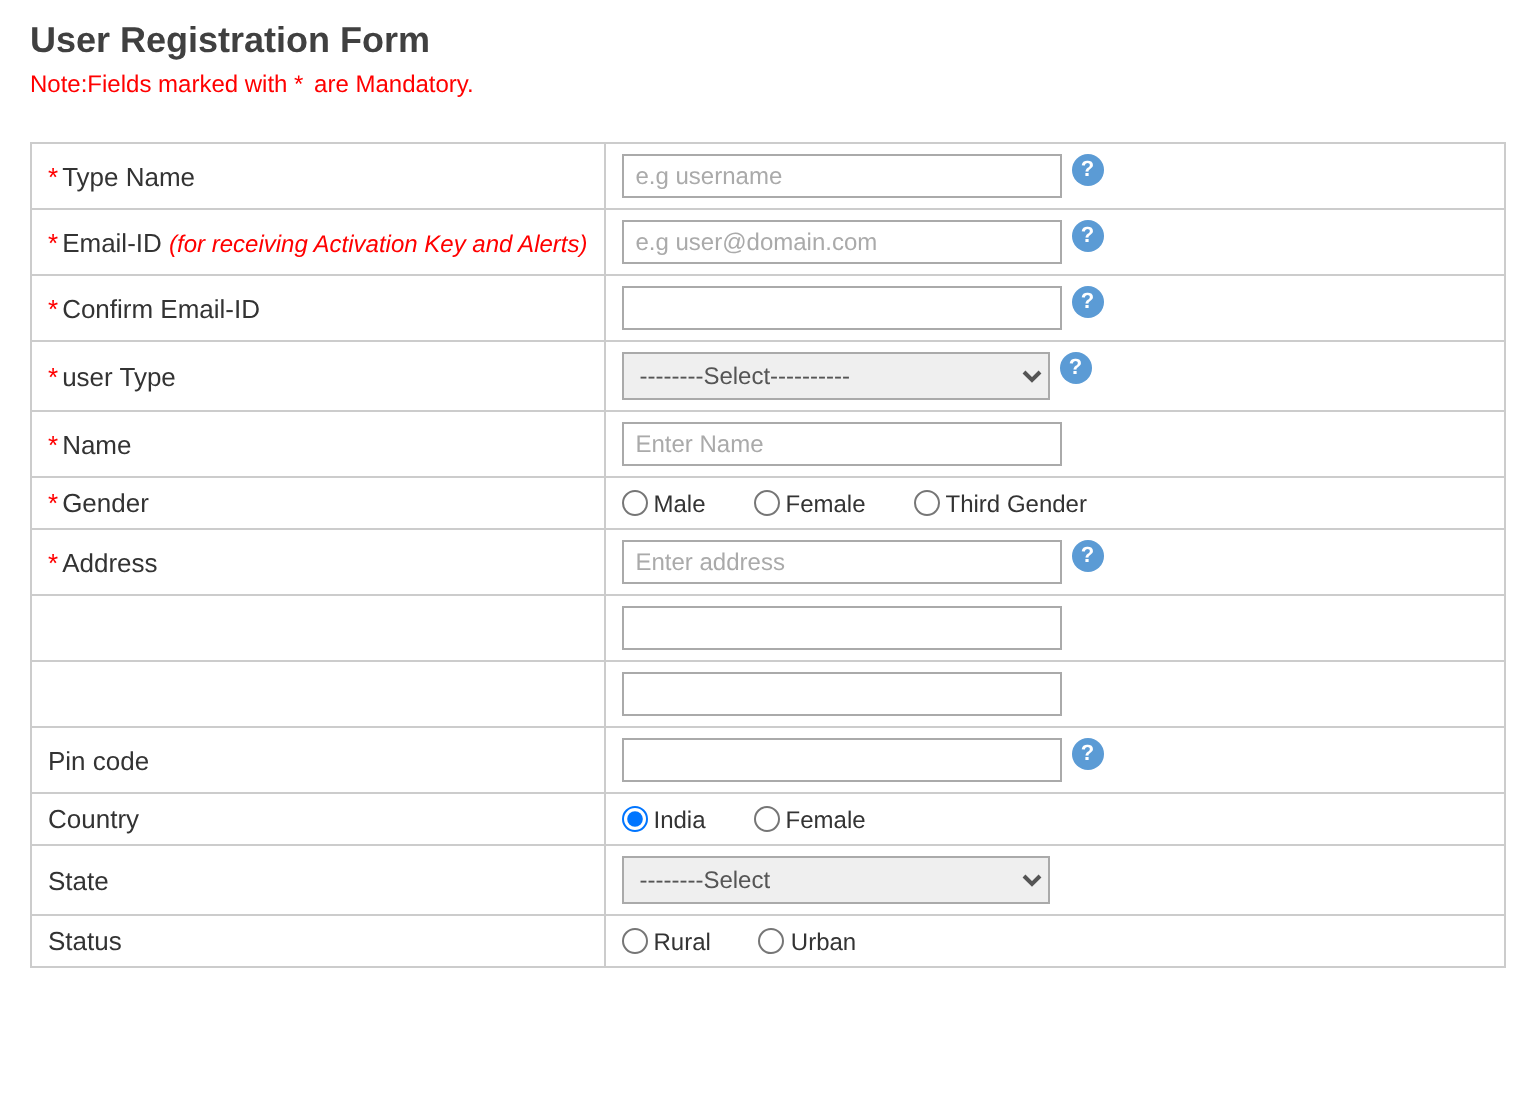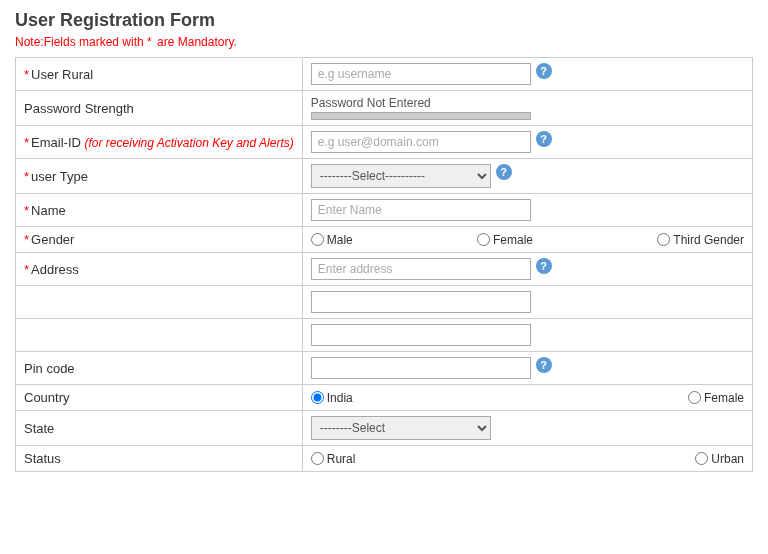--- a/index.html
+++ b/index.html
@@ -11,21 +11,21 @@
       padding: 10px 15px;
     }
     h2 {
       color: #404040;
       font-size: 18px;
       margin-bottom: 4px;
     }
     .note {
       font-size: 12px;
       color: #555;
-      margin-bottom: 8px;
+      margin-bottom: 22px;
     }
     .note span {
       color: red;
     }
     table {
       width: 100%;
       border-collapse: collapse;
     }
     td {
       border: 1px solid #ccc;
@@ -57,21 +57,21 @@
     input[type="text"]::placeholder,
     input[type="password"]::placeholder,
     input[type="email"]::placeholder {
       color: #aaa;
     }
     select {
       border: 1px solid #aaa;
       padding: 3px 4px;
       font-size: 12px;
       color: #555;
-      width: 180px;
+      width: 214px;
     }
     .help-icon {
       display: inline-block;
       background: #5b9bd5;
       color: white;
       border-radius: 50%;
       width: 16px;
       height: 16px;
       text-align: center;
       line-height: 16px;
@@ -92,21 +92,20 @@
     }
     .strength-text {
       font-size: 12px;
       color: #555;
       display: block;
     }
     .radio-group {
       display: flex;
       align-items: center;
       gap: 24px;
-      justify-content: space-between;
     }
     .radio-group label {
       display: flex;
       align-items: center;
       gap: 3px;
       font-size: 12px;
     }
     .name-input {
       width: 220px;
       border: 1px solid #aaa;
@@ -121,54 +120,56 @@
 <h2>User Registration Form</h2>
 <p class="note">
   <span>Note:Fields marked with </span><span class="required">*</span><span> are Mandatory.</span>
 </p>
 
 <table>
 
   <tbody>
       <tr>
     <td class="label-col">
-      <span class="required">*</span><span>User Rural</span>
+      <span class="required">*</span><span>Type Name</span>
     </td>
     <td>
       <div class="field-cell">
         <input type="text" placeholder="e.g username" style="">
         <span class="help-icon">?</span>
       </div>
     </td>
   </tr>
 
 
-  <tr>
-    <td class="label-col">
-      <span>Password Strength</span>
-    </td>
-    <td>
-      <span class="strength-text">Password Not Entered</span>
-      <div class="password-strength-bar"></div>
-    </td>
-  </tr>
 
 
   <tr>
     <td class="label-col">
       <span class="required">*</span><span>Email-ID</span> <span class="italic-red">(for receiving Activation Key and Alerts)</span>
     </td>
     <td>
       <div class="field-cell">
         <input type="email" placeholder="e.g user@domain.com" style="">
         <span class="help-icon">?</span>
       </div>
     </td>
   </tr>
 
+  <tr>
+    <td class="label-col">
+      <span class="required">*</span><span>Confirm Email-ID</span>
+    </td>
+    <td>
+      <div class="field-cell">
+        <input type="email" style="">
+        <span class="help-icon">?</span>
+      </div>
+    </td>
+  </tr>
 
   <tr>
     <td class="label-col">
       <span class="required">*</span><span>user Type</span>
     </td>
     <td>
       <div class="field-cell">
         <select>
           <option>--------Select----------</option>
         </select>

